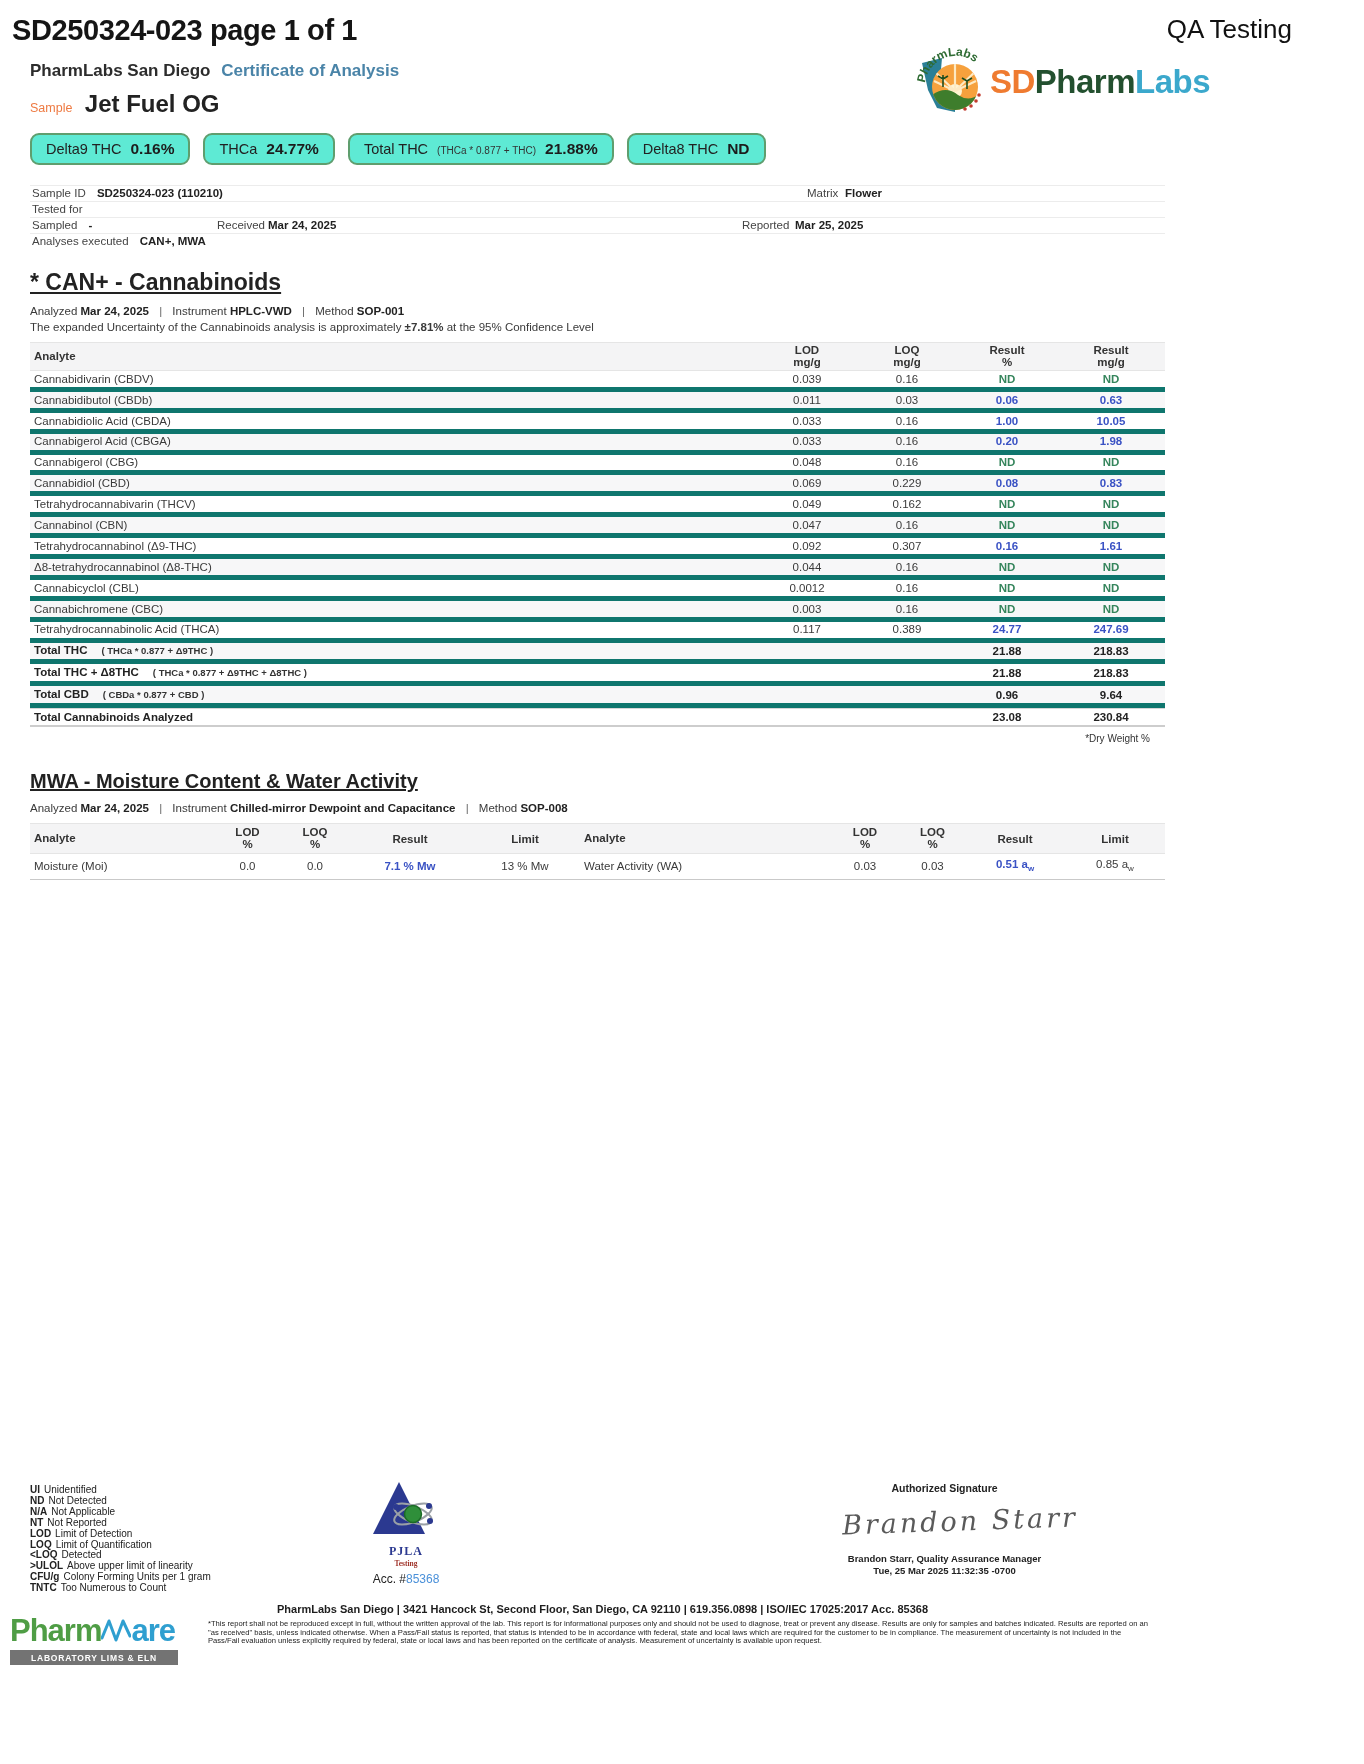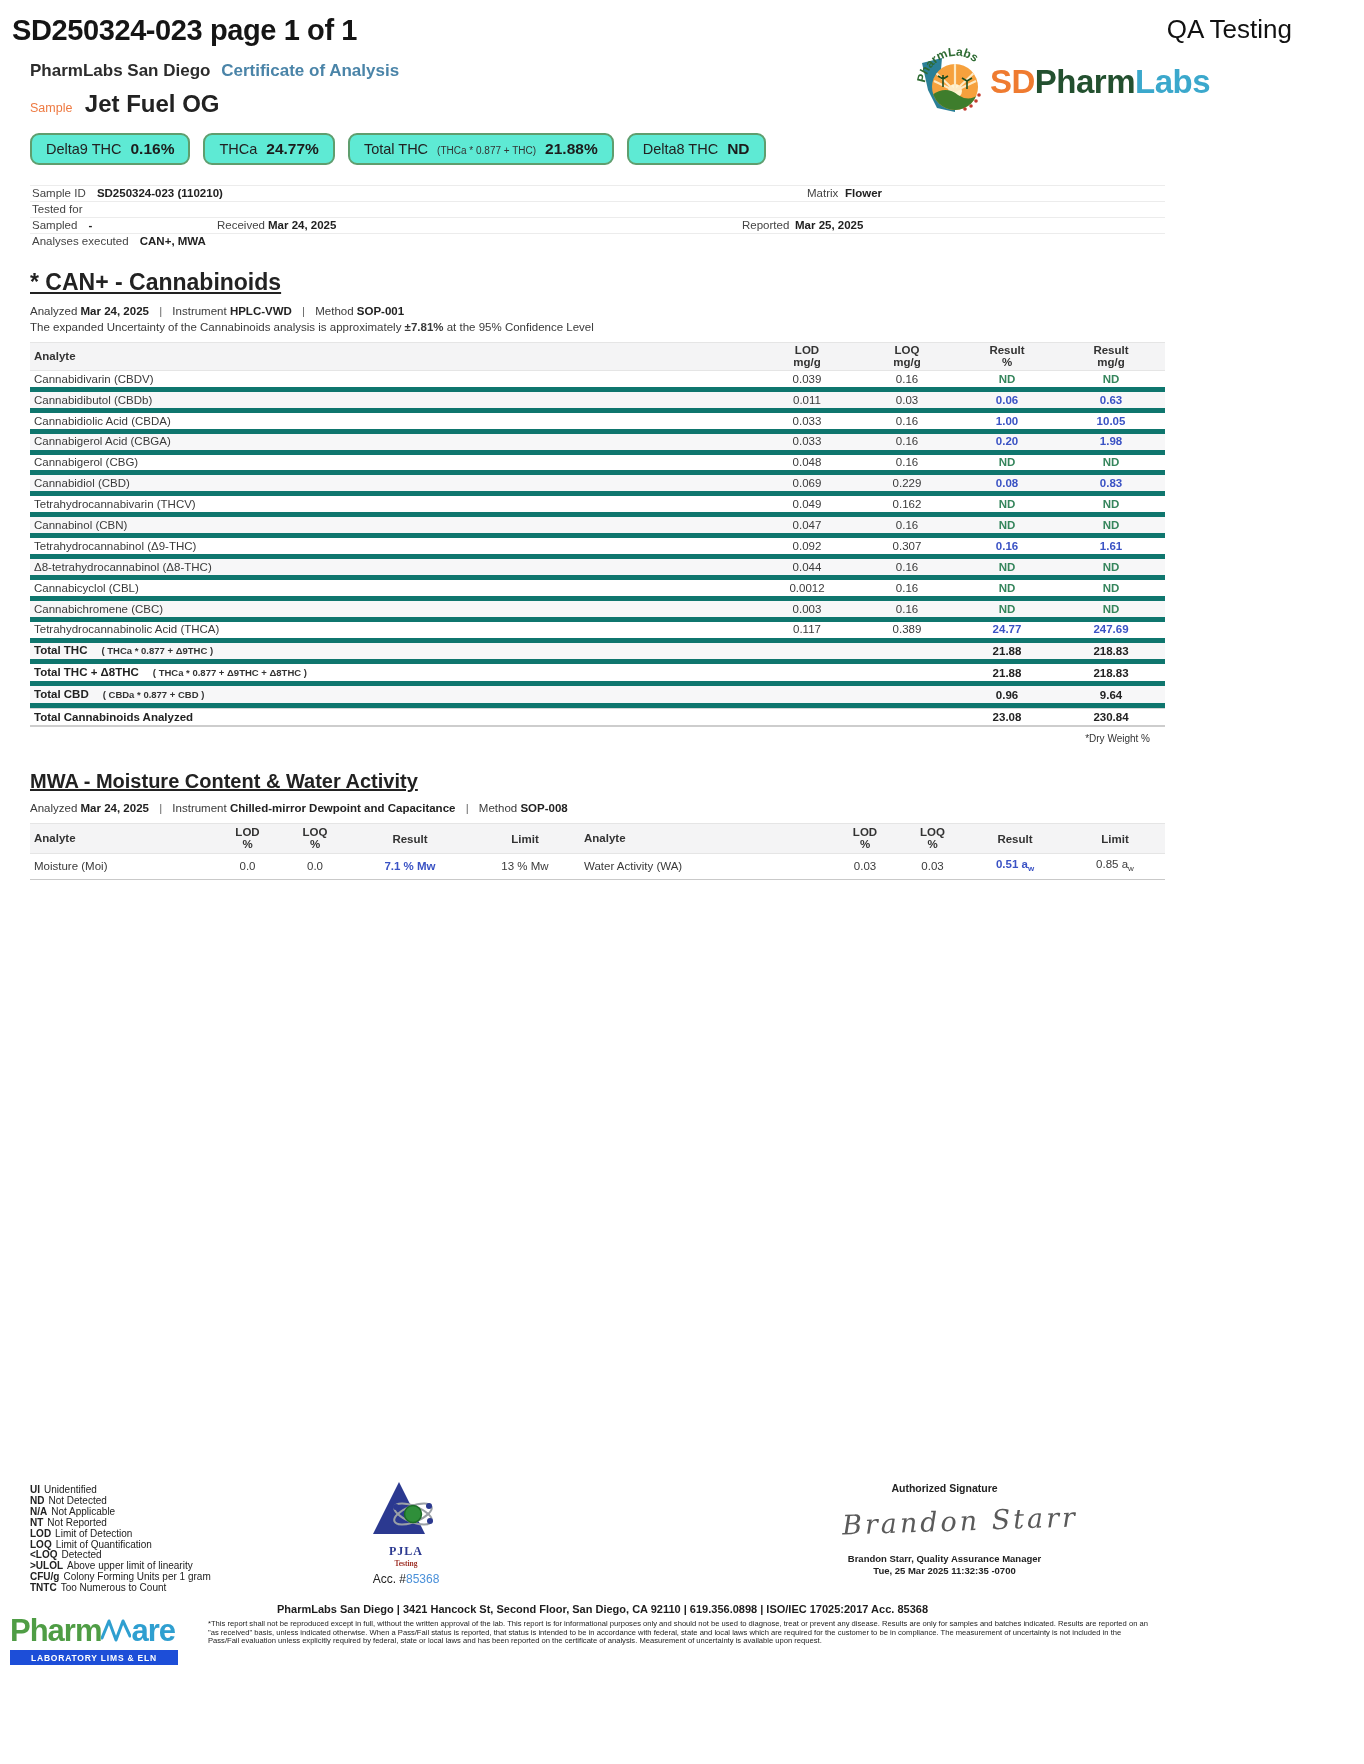--- a/index.html
+++ b/index.html
@@ -97,21 +97,21 @@
   .sig-label{font-size:10.5px;font-weight:700;color:#222;}
   .sig-script{font-family:"DejaVu Serif", serif;font-style:italic;font-size:27px;color:#5a5a5a;margin-top:12px;transform:rotate(-2deg);white-space:nowrap;letter-spacing:3px;}
   .sig-name{font-size:9.5px;font-weight:700;color:#222;margin-top:16px;white-space:nowrap;}
   .sig-date{font-size:9.5px;font-weight:700;color:#222;margin-top:1px;}
   .address{position:absolute;left:0;top:123px;width:1205px;text-align:center;font-size:11px;font-weight:700;color:#1d1d1d;}
   .disclaimer{position:absolute;left:208px;top:140px;width:940px;font-size:7.6px;line-height:8.7px;color:#222;}
   .pharmware{position:absolute;left:10px;top:133px;width:168px;}
   .pw-line{display:flex;align-items:center;}
   .pw-pharm{font-size:31px;font-weight:700;color:#4f9d45;letter-spacing:-1px;}
   .pw-are{font-size:31px;font-weight:700;color:#2f9fd0;letter-spacing:-1px;}
-  .pw-bar{background:#1d4ed8;color:#fff;font-size:8.5px;font-weight:700;text-align:center;letter-spacing:0.8px;padding:2.5px 0;margin-top:1px;}
+  .pw-bar{background:#737373;color:#fff;font-size:8.5px;font-weight:700;text-align:center;letter-spacing:0.8px;padding:2.5px 0;margin-top:1px;}
 </style>
 </head>
 <body>
 
 <div class="page">
 
   <div class="topbar">
     <div class="doc-title">SD250324-023 page 1 of 1</div>
     <div class="qa">QA Testing</div>
   </div>

